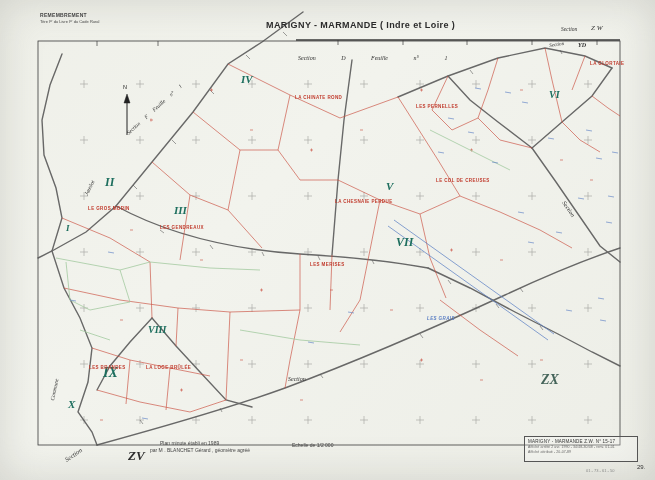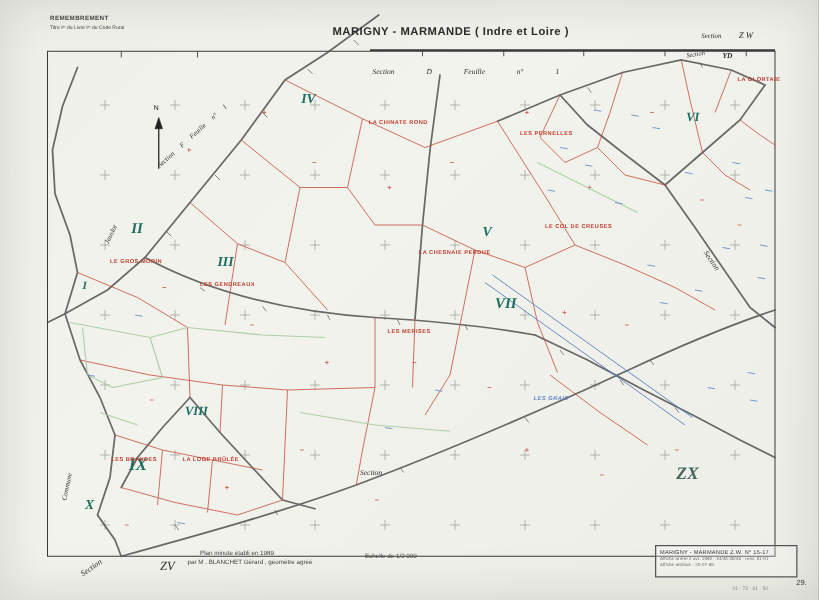--- a/index.html
+++ b/index.html
@@ -132,21 +132,21 @@
   <span class="lbl roman" style="left:105px;top:176px;font-size:12px">II</span>
   <span class="lbl roman" style="left:174px;top:205px;font-size:11px">III</span>
   <span class="lbl roman" style="left:241px;top:74px;font-size:11px">IV</span>
   <span class="lbl roman" style="left:386px;top:181px;font-size:11px">V</span>
   <span class="lbl roman" style="left:549px;top:90px;font-size:10px">VI</span>
   <span class="lbl roman" style="left:396px;top:236px;font-size:12px">VII</span>
   <span class="lbl roman" style="left:148px;top:325px;font-size:10px">VIII</span>
   <span class="lbl roman" style="left:103px;top:366px;font-size:14px">IX</span>
   <span class="lbl roman" style="left:68px;top:399px;font-size:11px">X</span>
   <span class="lbl roman" style="left:541px;top:373px;font-size:14px;color:#45645a">ZX</span>
-  <span class="lbl sec" style="left:128px;top:449px;font-size:10px;font-weight:normal">ZV</span>
+  <span class="lbl sec" style="left:128px;top:449px;font-size:13px;font-weight:bold">ZV</span>
 
   <span class="lbl red" style="left:295px;top:96px">LA CHINATE ROND</span>
   <span class="lbl red" style="left:416px;top:105px">LES PERNELLES</span>
   <span class="lbl red" style="left:590px;top:62px">LA GLORTAIE</span>
   <span class="lbl red" style="left:88px;top:207px">LE GROS MORIN</span>
   <span class="lbl red" style="left:160px;top:226px">LES GENDREAUX</span>
   <span class="lbl red" style="left:335px;top:200px">LA CHESNAIE PERDUE</span>
   <span class="lbl red" style="left:436px;top:179px">LE COL DE CREUSES</span>
   <span class="lbl red" style="left:310px;top:263px">LES MERISES</span>
   <span class="lbl red" style="left:89px;top:366px">LES BRANDES</span>

